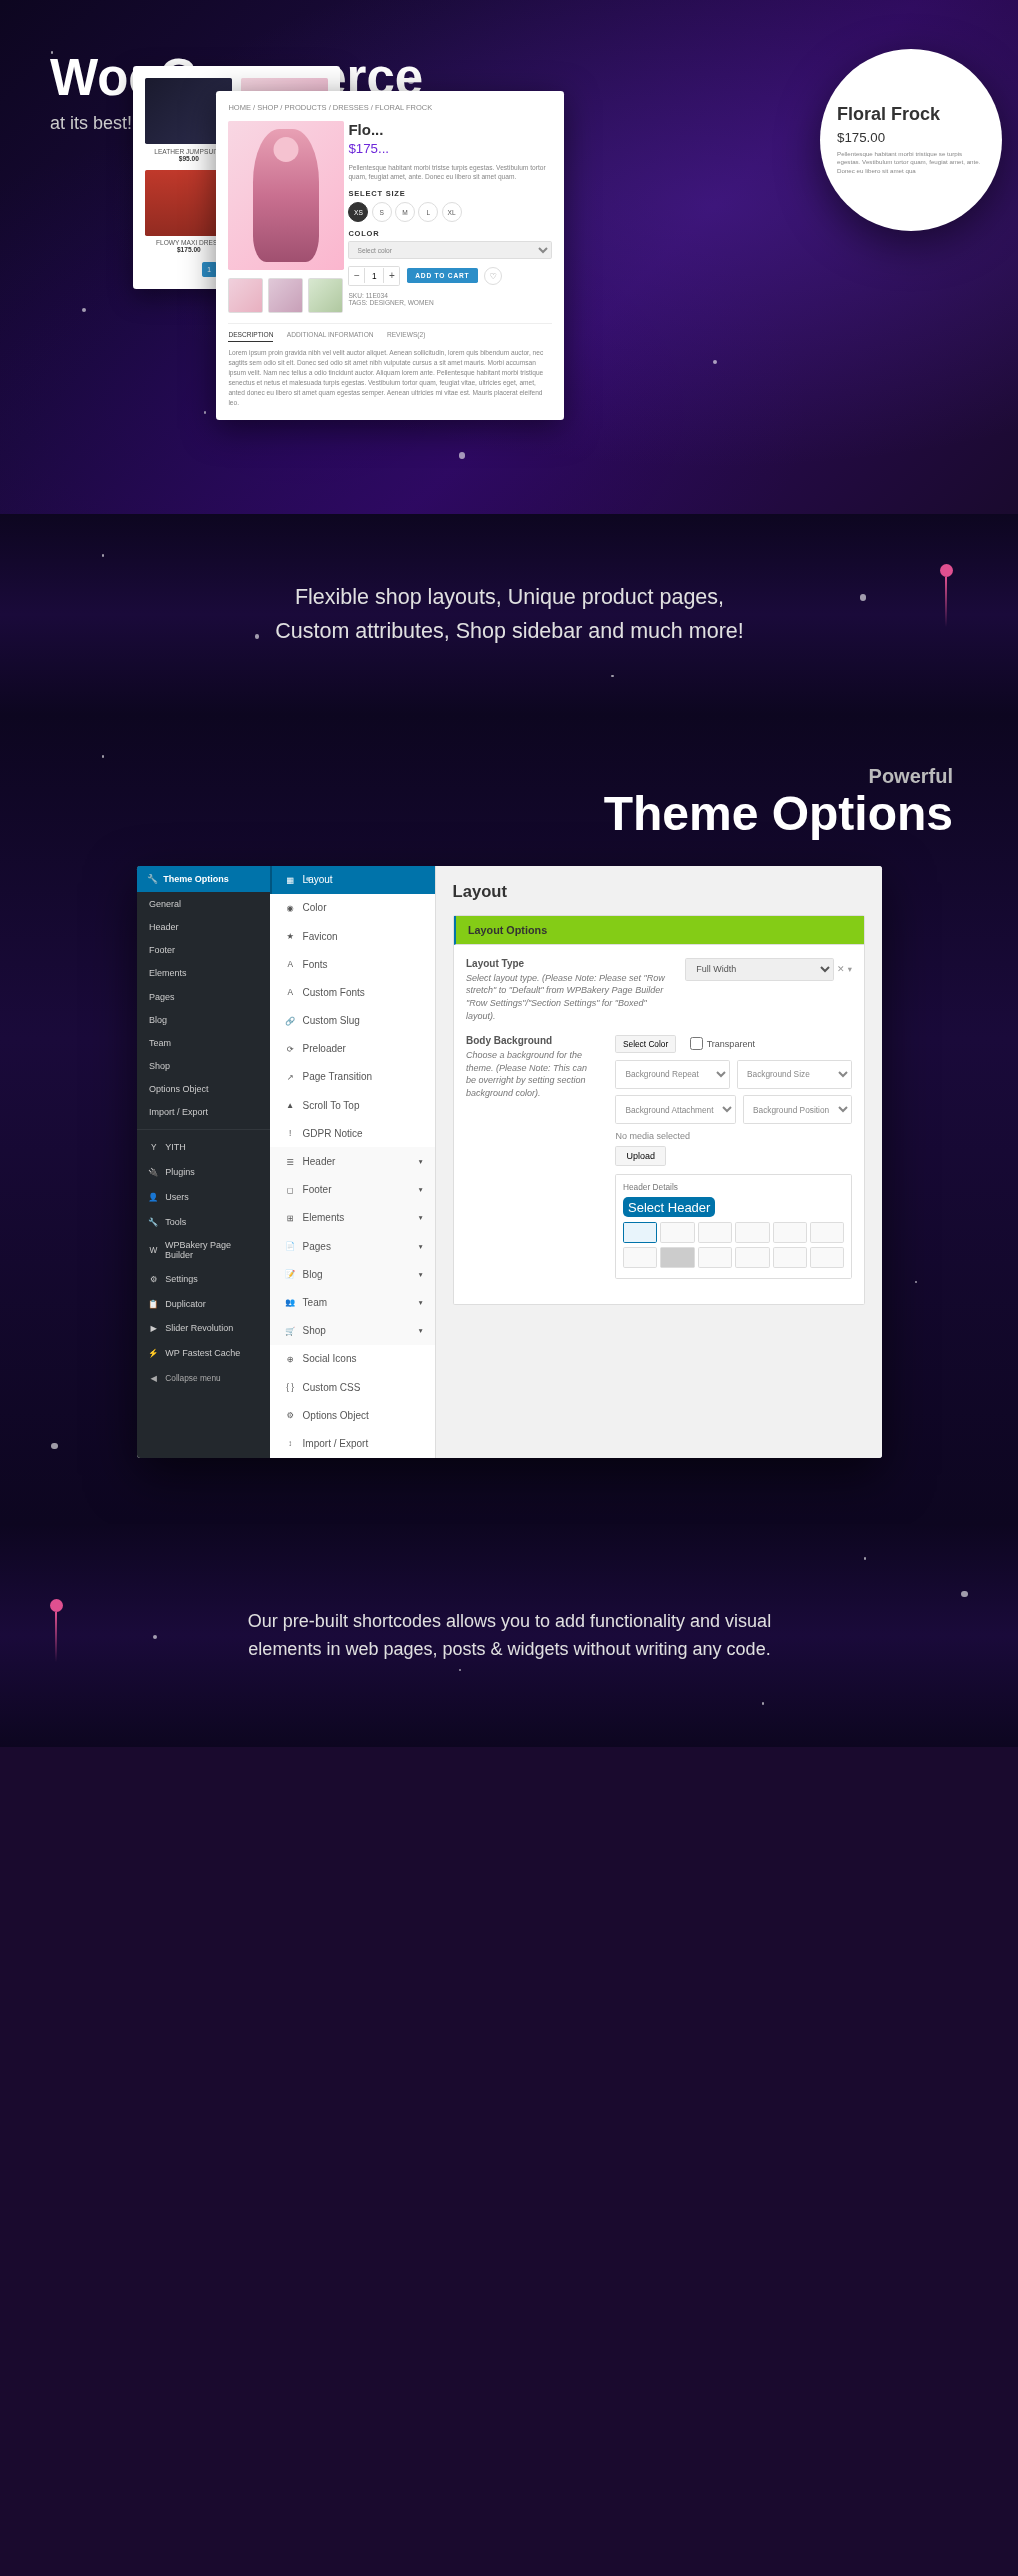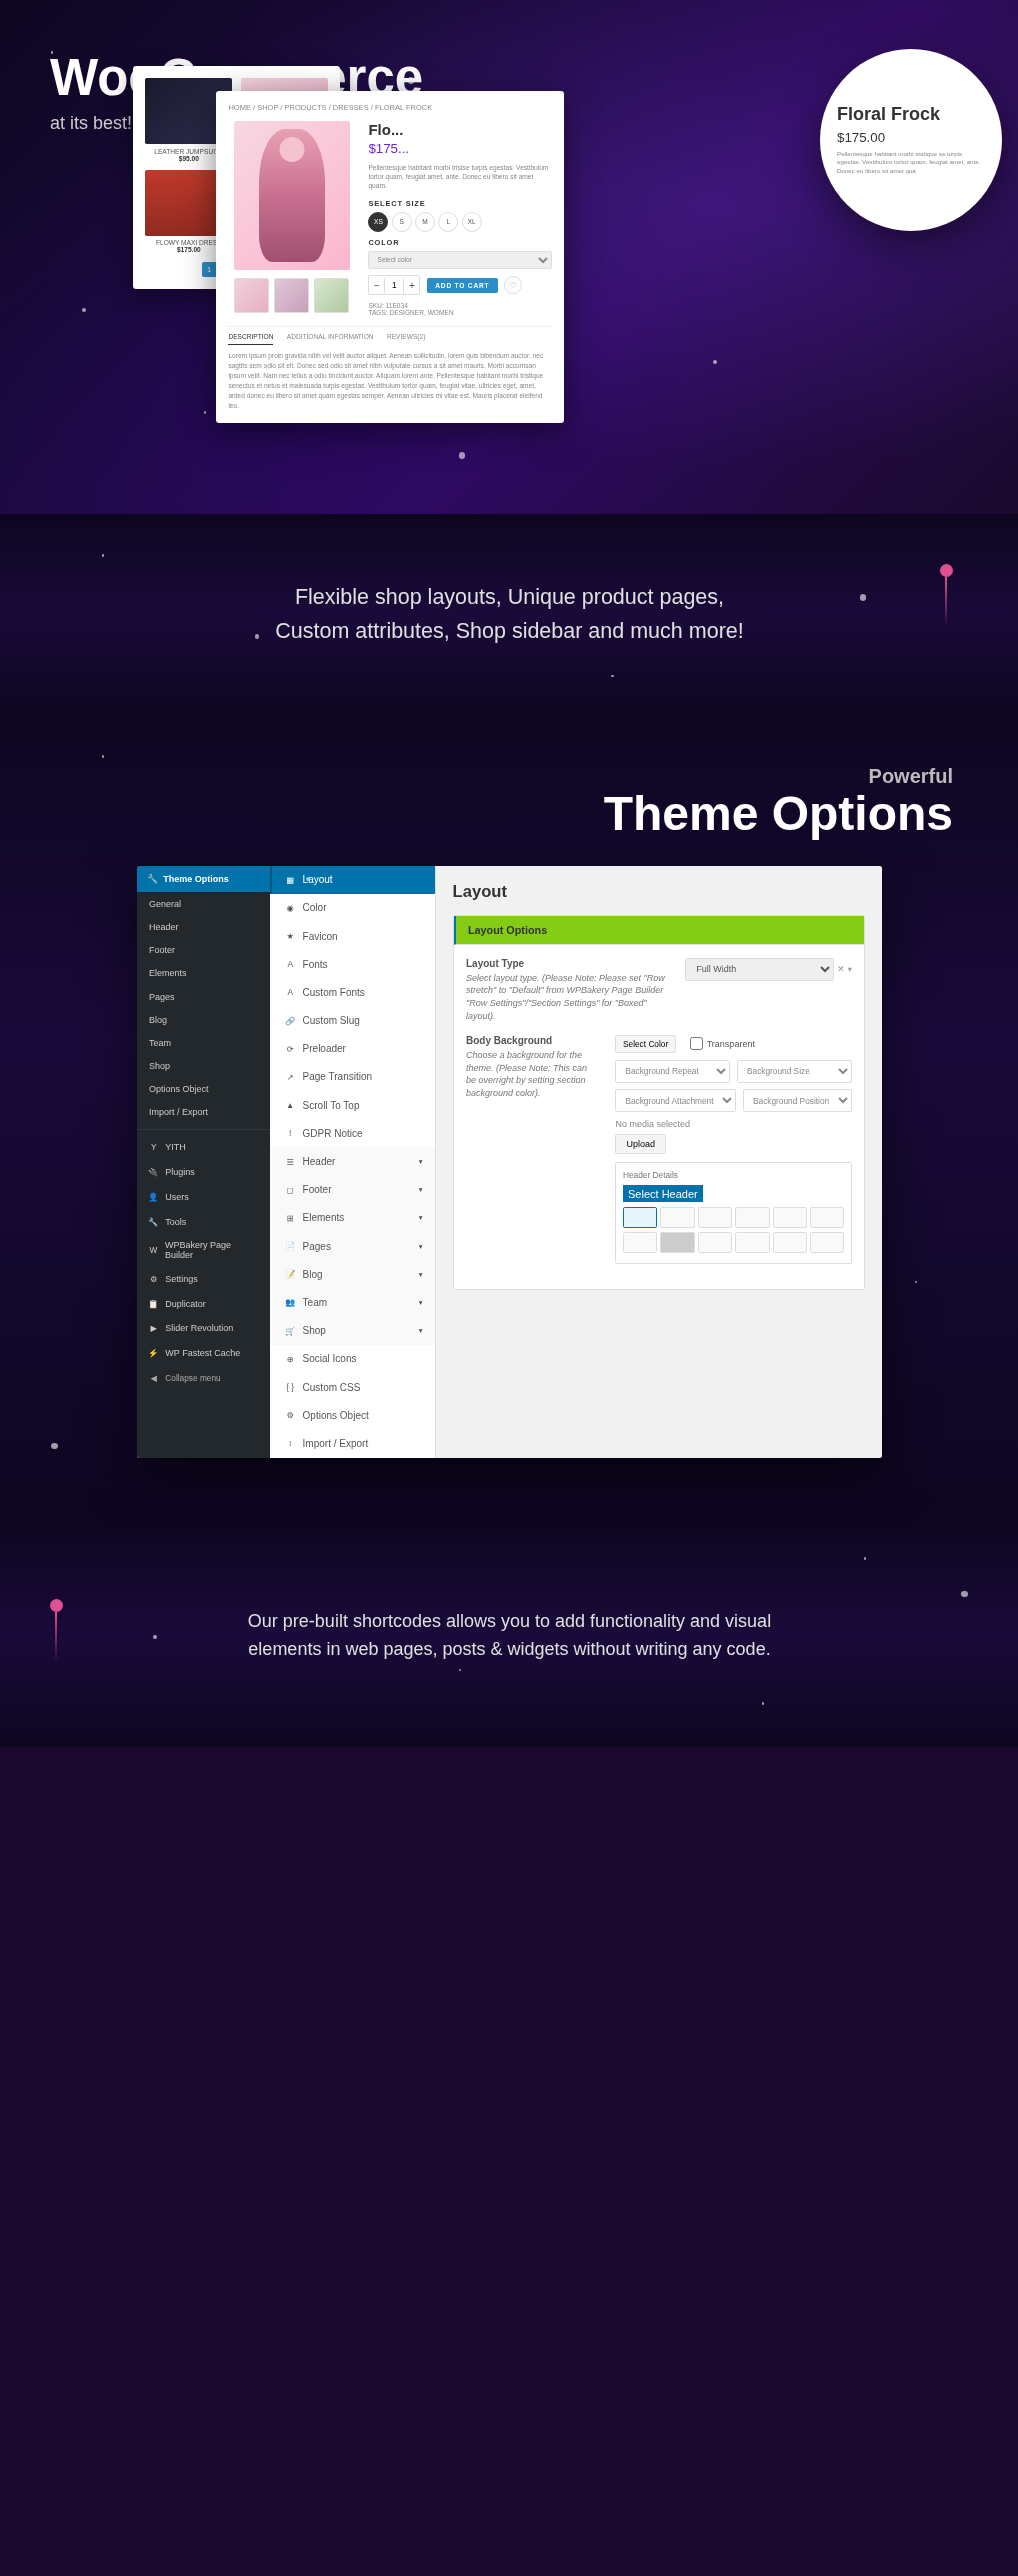--- a/index.html
+++ b/index.html
@@ -70,22 +70,21 @@
       box-shadow: 0 8.3px 33px rgba(0,0,0,0.5);
       font-size: 9px;
     }
     .woo-breadcrumb {
       color: #888;
       font-size: 7.5px;
       margin-bottom: 8.3px;
     }
     .woo-product-layout {
       display: flex;
-      gap: 18px;
-      margin-left: 6px;
+      gap: 4px;
     }
     .woo-product-image {
       width: 116px;
       height: 149px;
       background: linear-gradient(135deg, #f8d7e3, #fbb6ce);
       border-radius: 1.7px;
       display: flex;
       align-items: center;
       justify-content: center;
       overflow: hidden;
@@ -615,21 +614,21 @@
     .to-checkbox input {
       margin: 0;
     }
     .to-dropdown-row {
       display: flex;
       gap: 6.6px;
       margin-bottom: 6.6px;
     }
     .to-dropdown {
       flex: 1;
-      height: 23px;
+      height: 29px;
       border: 0.8px solid #ddd;
       border-radius: 1.7px;
       font-size: 8.3px;
       padding: 0 5px;
       color: #888;
       background: #fff;
     }
     .to-no-media {
       font-size: 9px;
       color: #888;
@@ -1048,21 +1047,21 @@
                   <option>Background Position</option>
                 </select>
               </div>
               <div class="to-no-media">No media selected</div>
               <button class="to-upload-btn">Upload</button>
 
               
               <div class="to-header-samples">
                 <div style="border:0.8px solid #ddd;padding:6.6px;border-radius:1.7px;">
                   <div class="to-header-label">Header Details</div>
-                  <div style="background:#0073aa;color:#fff;font-size:11px;padding:2.5px 5px;border-radius:0;margin-bottom:5px;display:inline-block;">Select Header</div>
+                  <div style="background:#0073aa;color:#fff;font-size:13px;padding:2.5px 5px;border-radius:5px;margin-bottom:5px;display:inline-block;">Select Header</div>
                   <div class="to-header-grid">
                     <div class="to-header-sample selected"></div>
                     <div class="to-header-sample"></div>
                     <div class="to-header-sample"></div>
                     <div class="to-header-sample"></div>
                     <div class="to-header-sample"></div>
                     <div class="to-header-sample"></div>
                   </div>
                   <div class="to-header-grid">
                     <div class="to-header-sample"></div>

